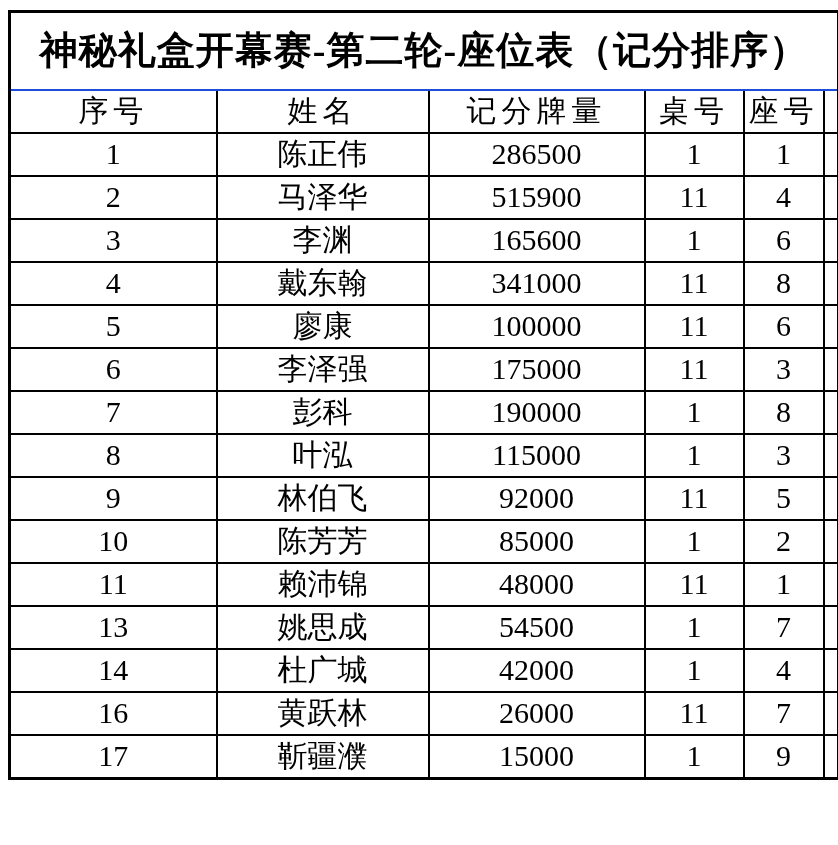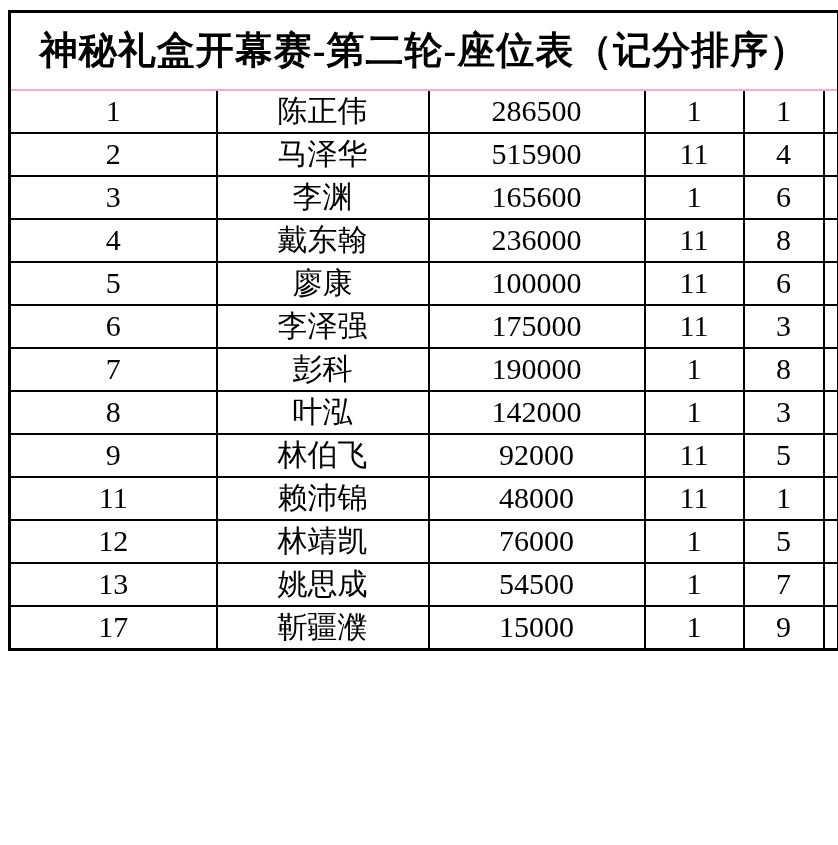--- a/index.html
+++ b/index.html
@@ -25,21 +25,21 @@
     vertical-align: middle;
     overflow: hidden;
     white-space: nowrap;
   }
   table { border: 3px solid #000000; }
   td.title-cell {
     height: 78px;
     font-size: 38px;
     font-weight: bold;
     letter-spacing: 1px;
-    border-bottom: 2px solid #f9a8d4;
+    border-bottom: 2px solid #1d4ed8;
   }
   tr.head-row td {
     height: 43px;
     font-size: 30px;
     letter-spacing: 5px;
   }
   tr.data-row td {
     height: 41.5px;
     font-size: 30px;
   }
@@ -55,20 +55,28 @@
       <col style="width:212px">
       <col style="width:216px">
       <col style="width:99px">
       <col style="width:80px">
       <col style="width:15px">
     </colgroup>
     <tbody>
       <tr>
         <td class="title-cell" colspan="6">神秘礼盒开幕赛-第二轮-座位表（记分排序）</td>
       </tr>
+      <tr class="head-row">
+        <td>序号</td>
+        <td>姓名</td>
+        <td>记分牌量</td>
+        <td>桌号</td>
+        <td>座号</td>
+        <td class="sliver"></td>
+      </tr>
     </tbody>
     <tbody id="rows">
   <tr class="data-row">
     <td>1</td>
     <td>陈正伟</td>
     <td>286500</td>
     <td>1</td>
     <td>1</td>
     <td class="sliver"></td>
   </tr>
@@ -87,21 +95,21 @@
     <td>李渊</td>
     <td>165600</td>
     <td>1</td>
     <td>6</td>
     <td class="sliver"></td>
   </tr>
 
   <tr class="data-row">
     <td>4</td>
     <td>戴东翰</td>
-    <td>236000</td>
+    <td>341000</td>
     <td>11</td>
     <td>8</td>
     <td class="sliver"></td>
   </tr>
 
   <tr class="data-row">
     <td>5</td>
     <td>廖康</td>
     <td>100000</td>
     <td>11</td>
@@ -123,65 +131,81 @@
     <td>彭科</td>
     <td>190000</td>
     <td>1</td>
     <td>8</td>
     <td class="sliver"></td>
   </tr>
 
   <tr class="data-row">
     <td>8</td>
     <td>叶泓</td>
-    <td>142000</td>
+    <td>115000</td>
     <td>1</td>
     <td>3</td>
     <td class="sliver"></td>
   </tr>
 
   <tr class="data-row">
     <td>9</td>
     <td>林伯飞</td>
     <td>92000</td>
     <td>11</td>
     <td>5</td>
     <td class="sliver"></td>
   </tr>
 
+  <tr class="data-row">
+    <td>10</td>
+    <td>陈芳芳</td>
+    <td>85000</td>
+    <td>1</td>
+    <td>2</td>
+    <td class="sliver"></td>
+  </tr>
 
   <tr class="data-row">
     <td>11</td>
     <td>赖沛锦</td>
     <td>48000</td>
     <td>11</td>
     <td>1</td>
     <td class="sliver"></td>
   </tr>
 
-  <tr class="data-row">
-    <td>12</td>
-    <td>林靖凯</td>
-    <td>76000</td>
-    <td>1</td>
-    <td>5</td>
-    <td class="sliver"></td>
-  </tr>
 
   <tr class="data-row">
     <td>13</td>
     <td>姚思成</td>
     <td>54500</td>
     <td>1</td>
     <td>7</td>
     <td class="sliver"></td>
   </tr>
 
-
-
+  <tr class="data-row">
+    <td>14</td>
+    <td>杜广城</td>
+    <td>42000</td>
+    <td>1</td>
+    <td>4</td>
+    <td class="sliver"></td>
+  </tr>
+
+
+  <tr class="data-row">
+    <td>16</td>
+    <td>黄跃林</td>
+    <td>26000</td>
+    <td>11</td>
+    <td>7</td>
+    <td class="sliver"></td>
+  </tr>
 
   <tr class="data-row">
     <td>17</td>
     <td>靳疆濮</td>
     <td>15000</td>
     <td>1</td>
     <td>9</td>
     <td class="sliver"></td>
   </tr>
 </tbody>

